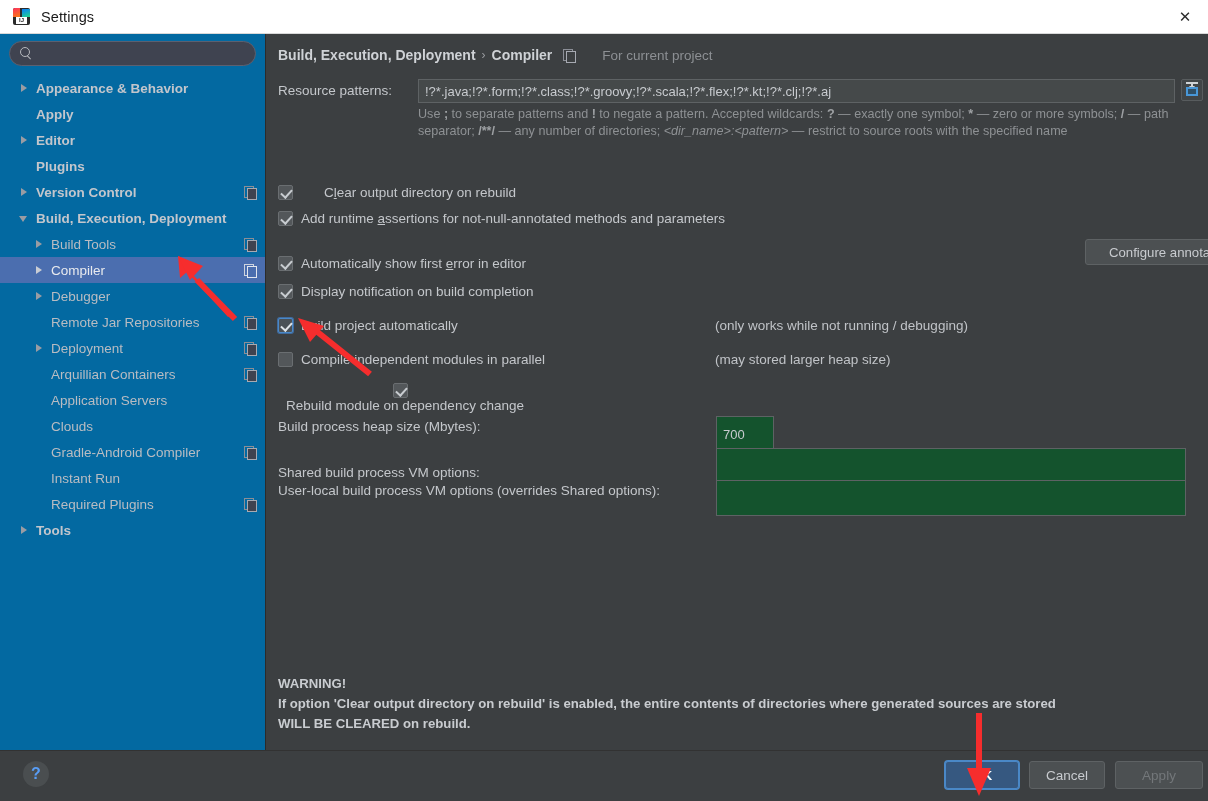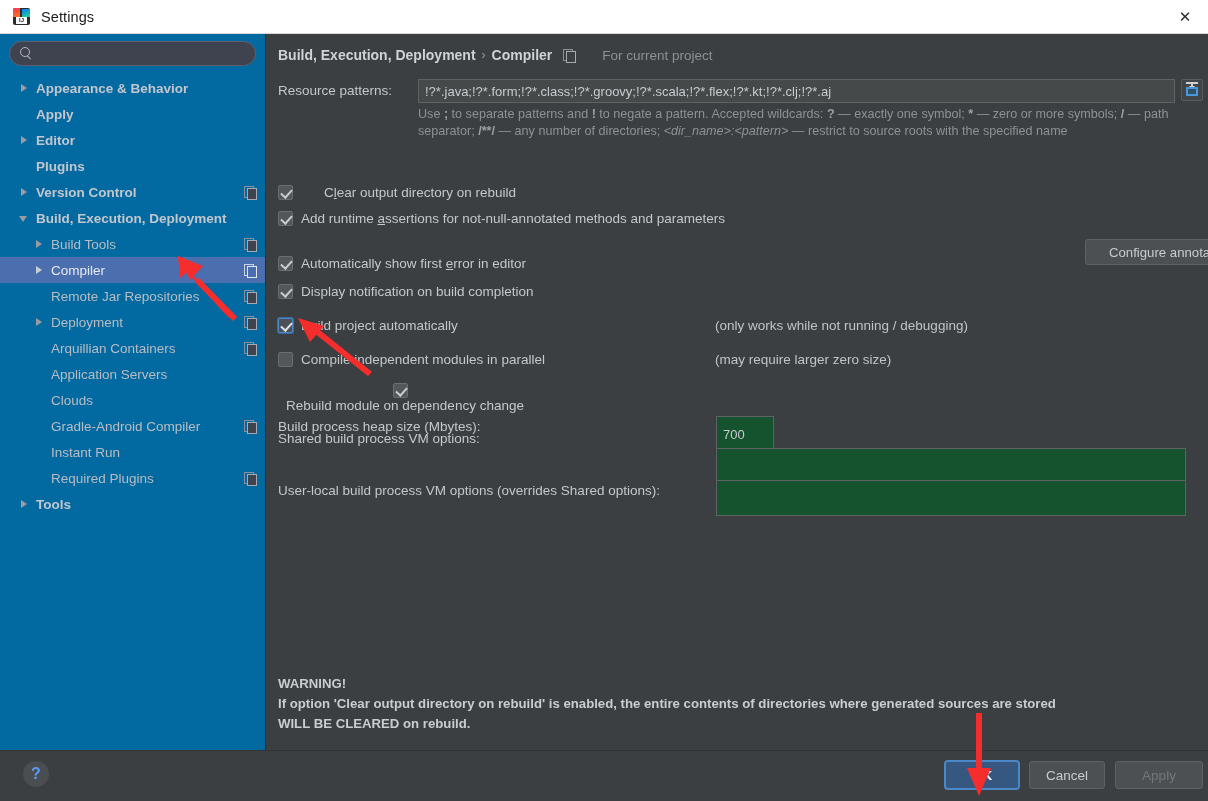--- a/index.html
+++ b/index.html
@@ -462,20 +462,25 @@
           <span class="indent1"></span>
           <span class="arrow right"></span>
           <span class="tree-label">Build Tools</span>
           <span class="scope-icon"></span>
         </div>
         <div class="tree-row level1 selected">
           <span class="indent1"></span>
           <span class="arrow right"></span>
           <span class="tree-label">Compiler</span>
           <span class="scope-icon"></span>
+        </div>
+        <div class="tree-row level1">
+          <span class="indent1"></span>
+          <span class="arrow right"></span>
+          <span class="tree-label">Debugger</span>
         </div>
         <div class="tree-row level1">
           <span class="indent1"></span>
           <span class="noarrow"></span>
           <span class="tree-label">Remote Jar Repositories</span>
           <span class="scope-icon"></span>
         </div>
         <div class="tree-row level1">
           <span class="indent1"></span>
           <span class="arrow right"></span>
@@ -569,33 +574,33 @@
         </div>
         <div class="cb-row" style="top: 281px;">
           <span class="cbox checked focused"></span>
           <span class="cb-label"><span>Build project automatically</span><span></span></span>
         </div>
         <div class="cb-note" style="left: 448px; top: 284px;">(only works while not running / debugging)</div>
         <div class="cb-row" style="top: 315px;">
           <span class="cbox"></span>
           <span class="cb-label"><span>Compile independent modules in parallel</span><span></span></span>
         </div>
-        <div class="cb-note" style="left: 448px; top: 318px;">(may require larger zero size)</div>
+        <div class="cb-note" style="left: 448px; top: 318px;">(may stored larger heap size)</div>
         <div class="cb-row" style="top: 349px; flex-direction: column;">
           <span class="cbox checked"></span>
           <span class="cb-label"><span>Rebuild module on dependency change</span><span></span></span>
         </div>
       </div>
 
     <button class="btn-configure">Configure annotations...</button>
 
     <div id="fields">
         <div class="f-label" style="top: 382px;">Build process heap size (Mbytes):</div>
         <input type="text" class="f-input" value="700" style="top: 382px; left: 449px; width: 58px;">
-        <div class="f-label" style="top: 394px;">Shared build process VM options:</div>
+        <div class="f-label" style="top: 428px;">Shared build process VM options:</div>
         <input type="text" class="f-input" value="" style="top: 414px; left: 449px; width: 470px;">
         <div class="f-label" style="top: 446px;">User-local build process VM options (overrides Shared options):</div>
         <input type="text" class="f-input" value="" style="top: 446px; left: 449px; width: 470px;">
       </div>
 
     <div class="warning">
       <div>WARNING!</div>
       <div>If option 'Clear output directory on rebuild' is enabled, the entire contents of directories where generated sources are stored</div>
       <div>WILL BE CLEARED on rebuild.</div>
     </div>

